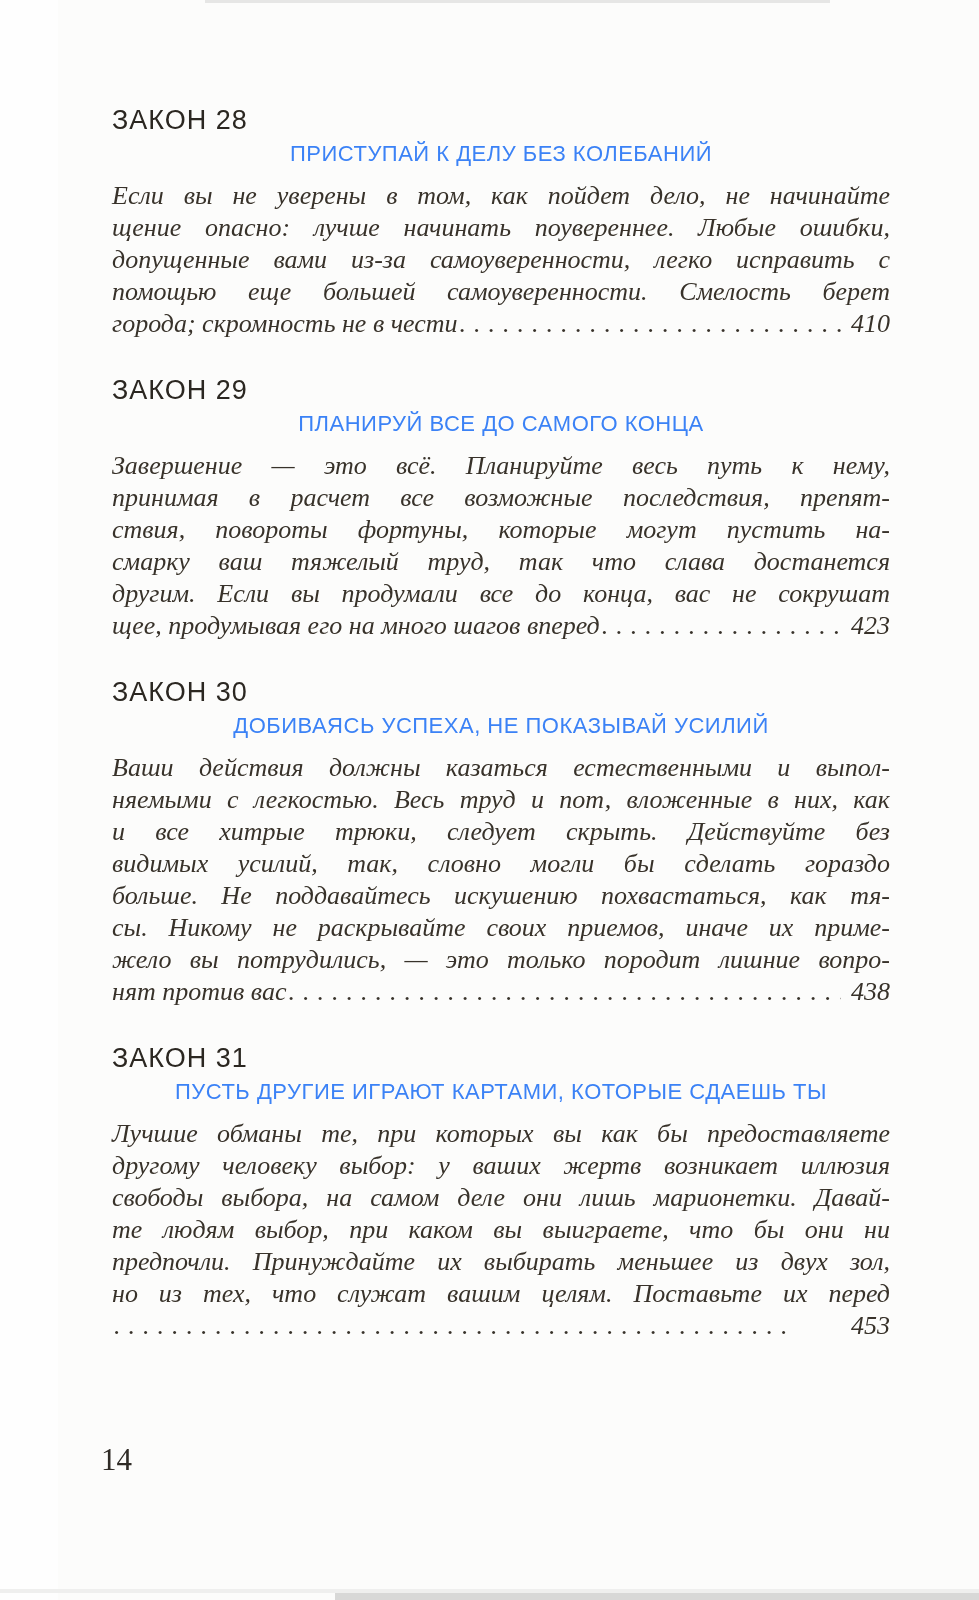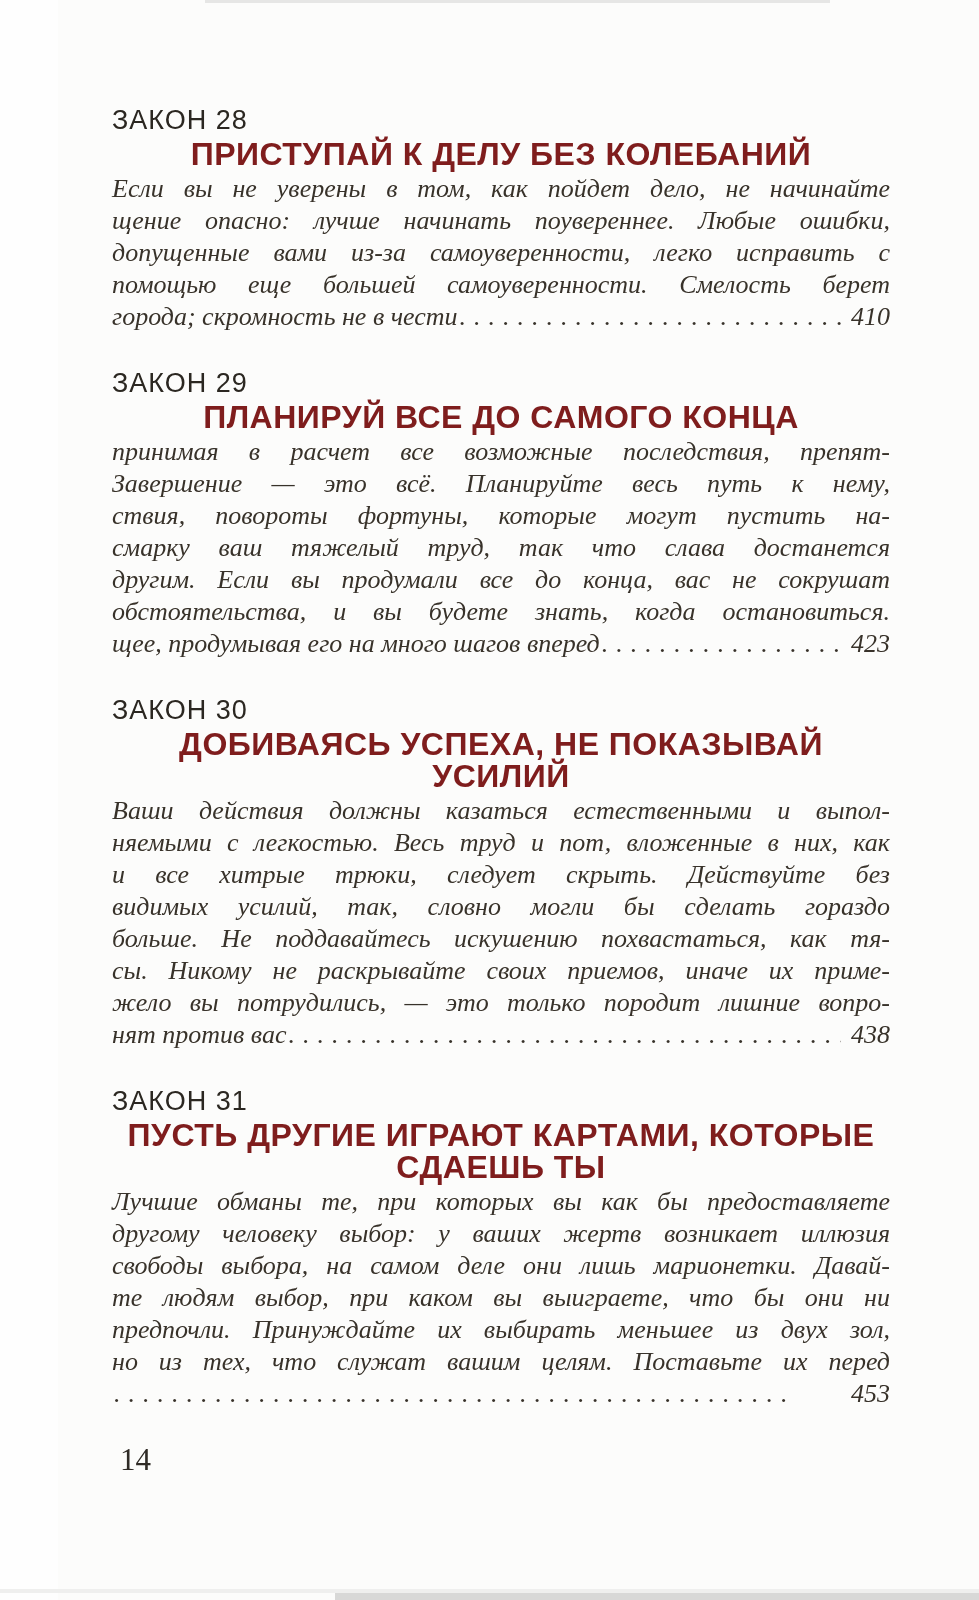--- a/index.html
+++ b/index.html
@@ -59,30 +59,30 @@
     font-size: 27px;
     line-height: 32px;
     font-weight: 400;
     letter-spacing: 1px;
     text-align: left;
     color: #2b2721;
     margin: 0 0 2px 0;
   }
   .law-title {
     font-family: "Liberation Sans", sans-serif;
-    font-size: 32px;
-    line-height: 32px;
-    font-weight: 700;
+    font-size: 22px;
+    line-height: 32px;
+    font-weight: 400;
     letter-spacing: 0.5px;
     text-align: center;
-    color: #7f1d1d;
+    color: #3b82f6;
     margin: 0;
   }
   .law-body {
-    margin-top: 3px;
+    margin-top: 10px;
   }
   .body-line {
     font-style: italic;
     font-size: 26px;
     line-height: 32px;
     text-align: justify;
     text-align-last: justify;
     white-space: normal;
     color: #38322a;
   }
@@ -101,21 +101,21 @@
     letter-spacing: 8px;
     margin: 0 4px 0 2px;
     color: #38322a;
   }
   .last-line .page-ref {
     flex: 0 0 auto;
     padding-left: 6px;
   }
   .folio {
     position: absolute;
-    left: 120px;
+    left: 101px;
     top: 1442px;
     font-family: "Liberation Serif", serif;
     font-size: 31px;
     color: #2f2b26;
     font-style: normal;
   }
 </style>
 </head>
 <body>
 
@@ -140,26 +140,25 @@
       <span class="page-ref">410</span>
     </div>
   </section>
 
   <section class="law">
     <h2 class="law-heading">ЗАКОН 29</h2>
     <div>
         <h3 class="law-title">ПЛАНИРУЙ ВСЕ ДО САМОГО КОНЦА</h3>
       </div>
     <div class="law-body">
+        <div class="body-line">Завершение — это всё. Планируйте весь путь к нему,</div>
         <div class="body-line">принимая в расчет все возможные последствия, препят-</div>
-        <div class="body-line">Завершение — это всё. Планируйте весь путь к нему,</div>
         <div class="body-line">ствия, повороты фортуны, которые могут пустить на-</div>
         <div class="body-line">смарку ваш тяжелый труд, так что слава достанется</div>
         <div class="body-line">другим. Если вы продумали все до конца, вас не сокрушат</div>
-        <div class="body-line">обстоятельства, и вы будете знать, когда остановиться.</div>
       </div>
     <div class="last-line">
       <span>щее, продумывая его на много шагов вперед</span>
       <span class="leader">...............................................</span>
       <span class="page-ref">423</span>
     </div>
   </section>
 
   <section class="law">
     <h2 class="law-heading">ЗАКОН 30</h2>

